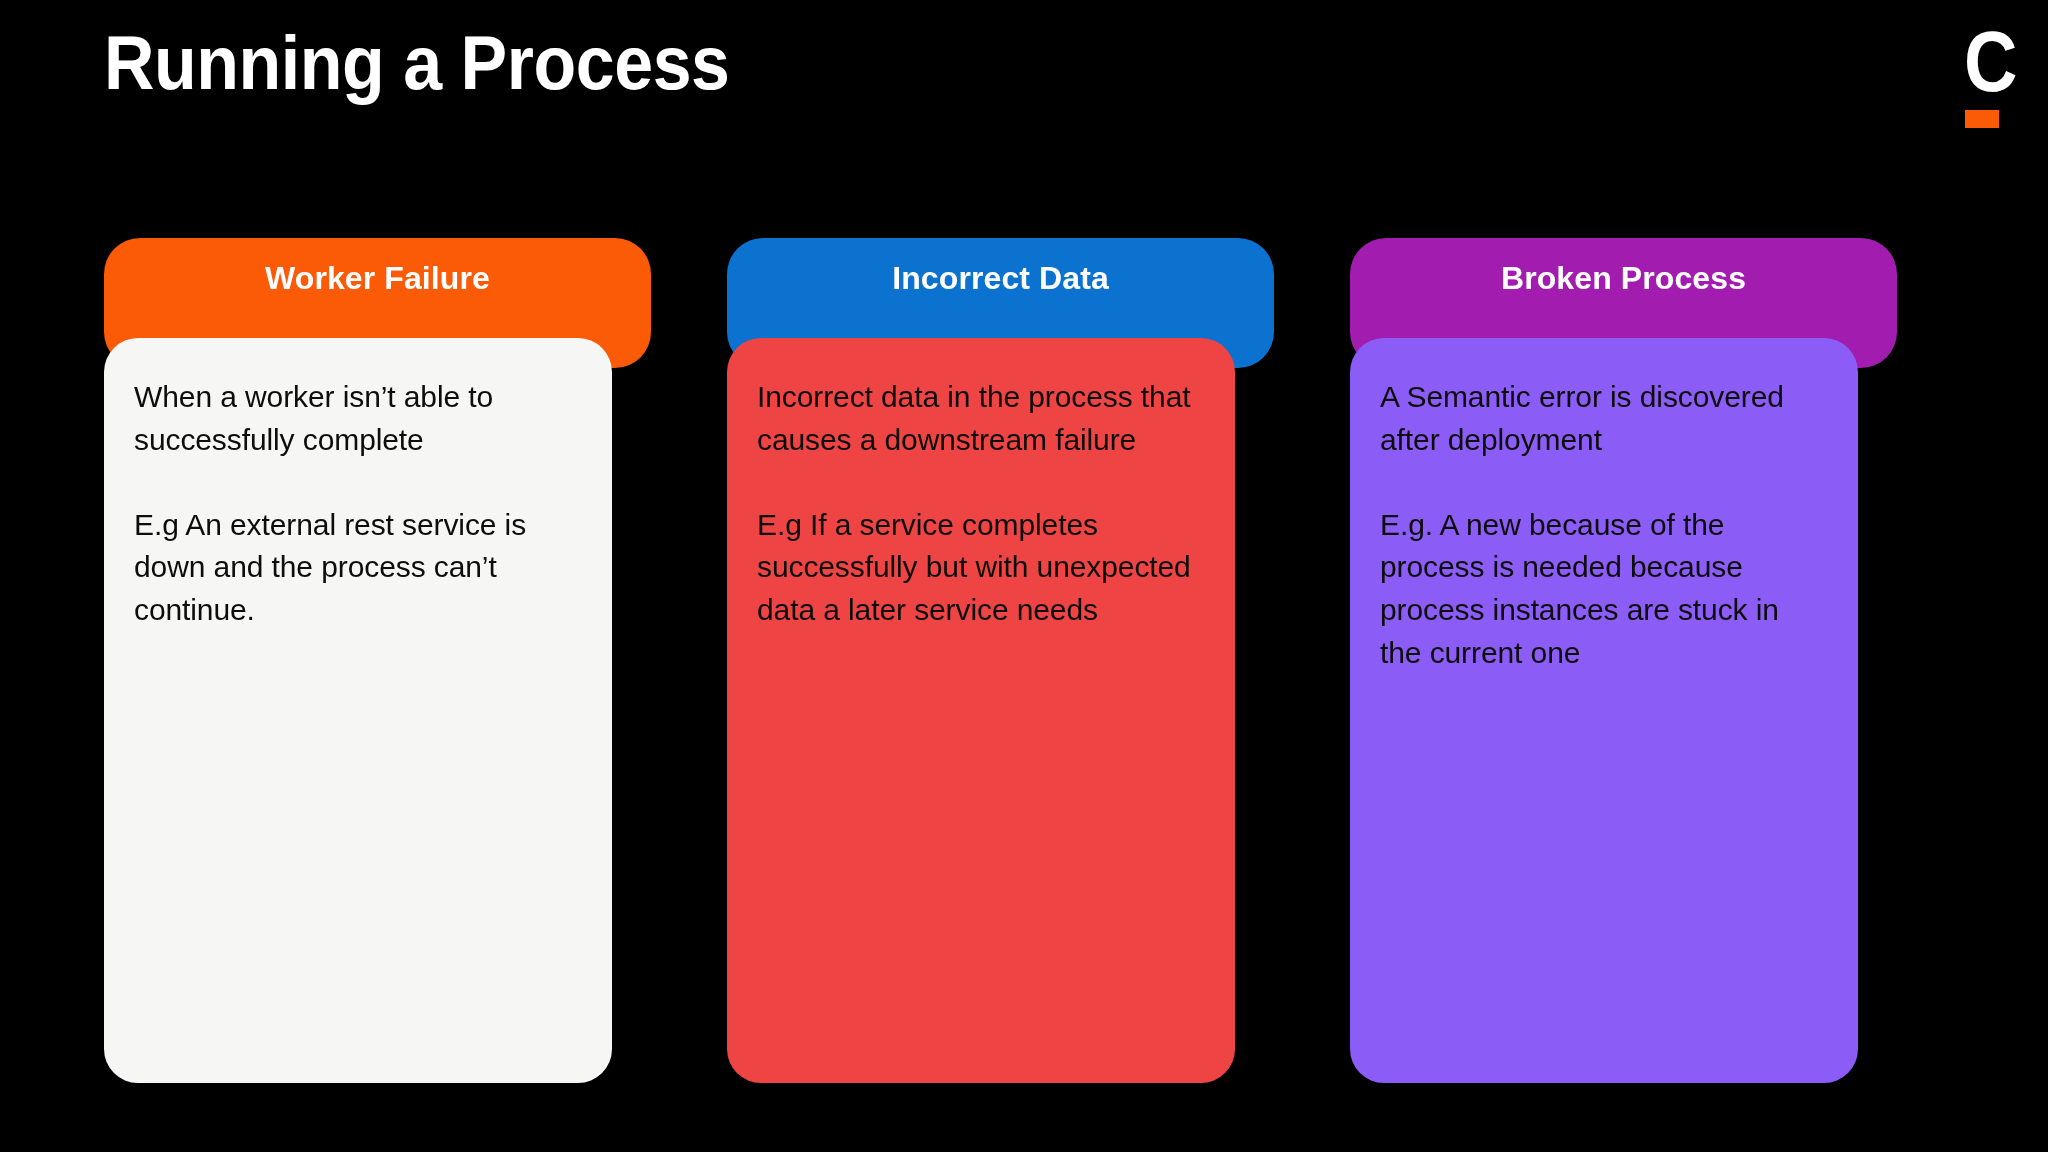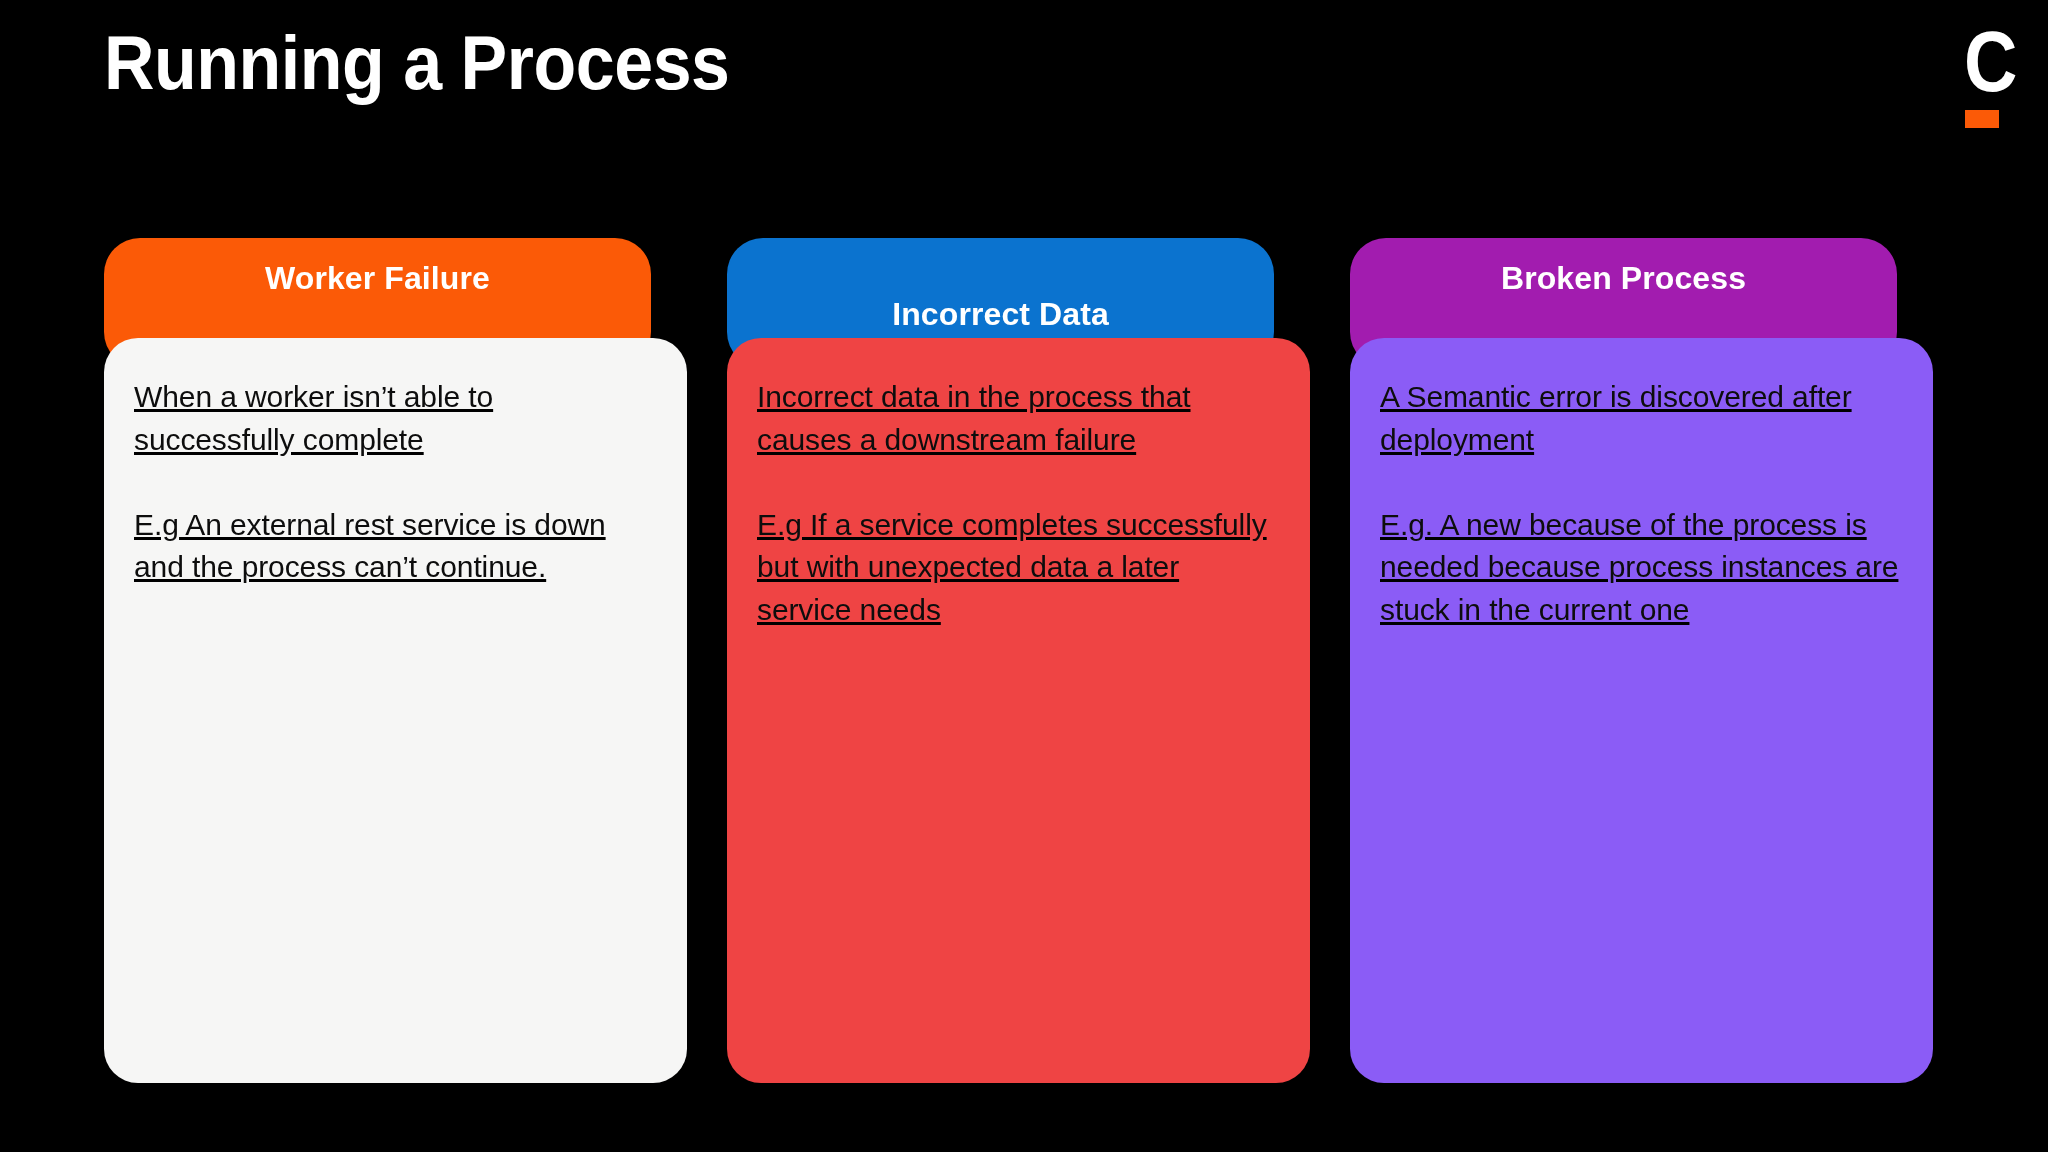--- a/index.html
+++ b/index.html
@@ -104,43 +104,42 @@
     font-weight:700;
     color:#FFFFFF;
     letter-spacing:0.1px;
     white-space:nowrap;
   }
 
   .card-body {
     position:absolute;
     left:0px;
     top:100px;
-    width:583px;
+    width:508px;
     height:745px;
     background:#F6F6F5;
     border-radius:34px;
     padding:38px 34px 30px 30px;
-    text-decoration:underline;
   }
 
   .card-para {
     font-size:30px;
     line-height:1.42;
     color:#0D0D0D;
     font-weight:400;
     letter-spacing:-0.1px;
   }
 
   .card-para + .card-para {
     margin-top:1.42em;
   }
 
   
   .accent-0 .card-header { background:#FB5A07; }
-  .accent-1 .card-header { background:#0B73CF;align-items:center; }
+  .accent-1 .card-header { background:#0B73CF; }
   .accent-2 .card-header { background:#29CC79; }
 </style>
 </head>
 <body>
 
 <div class="slide" style="background: rgb(0, 0, 0);">
 
   <h1 class="page-title">Running a Process</h1>
 
   <div class="logo">

